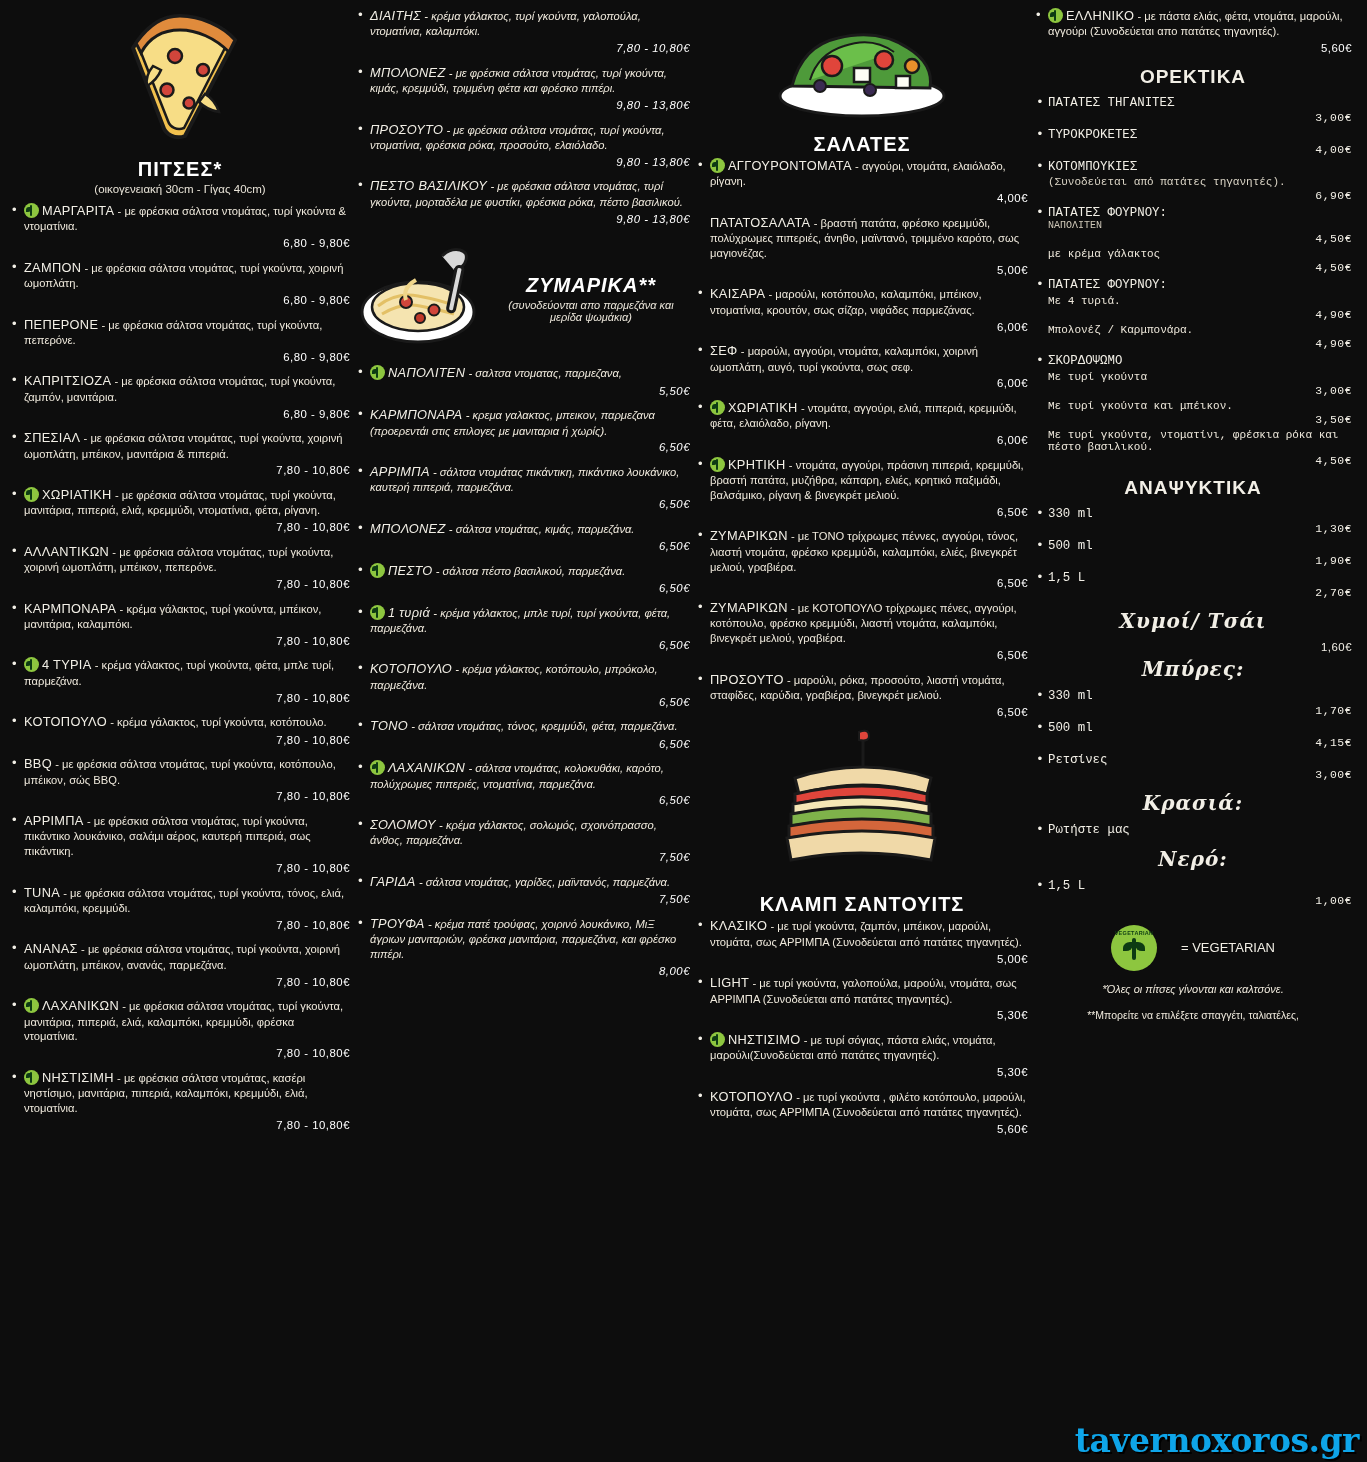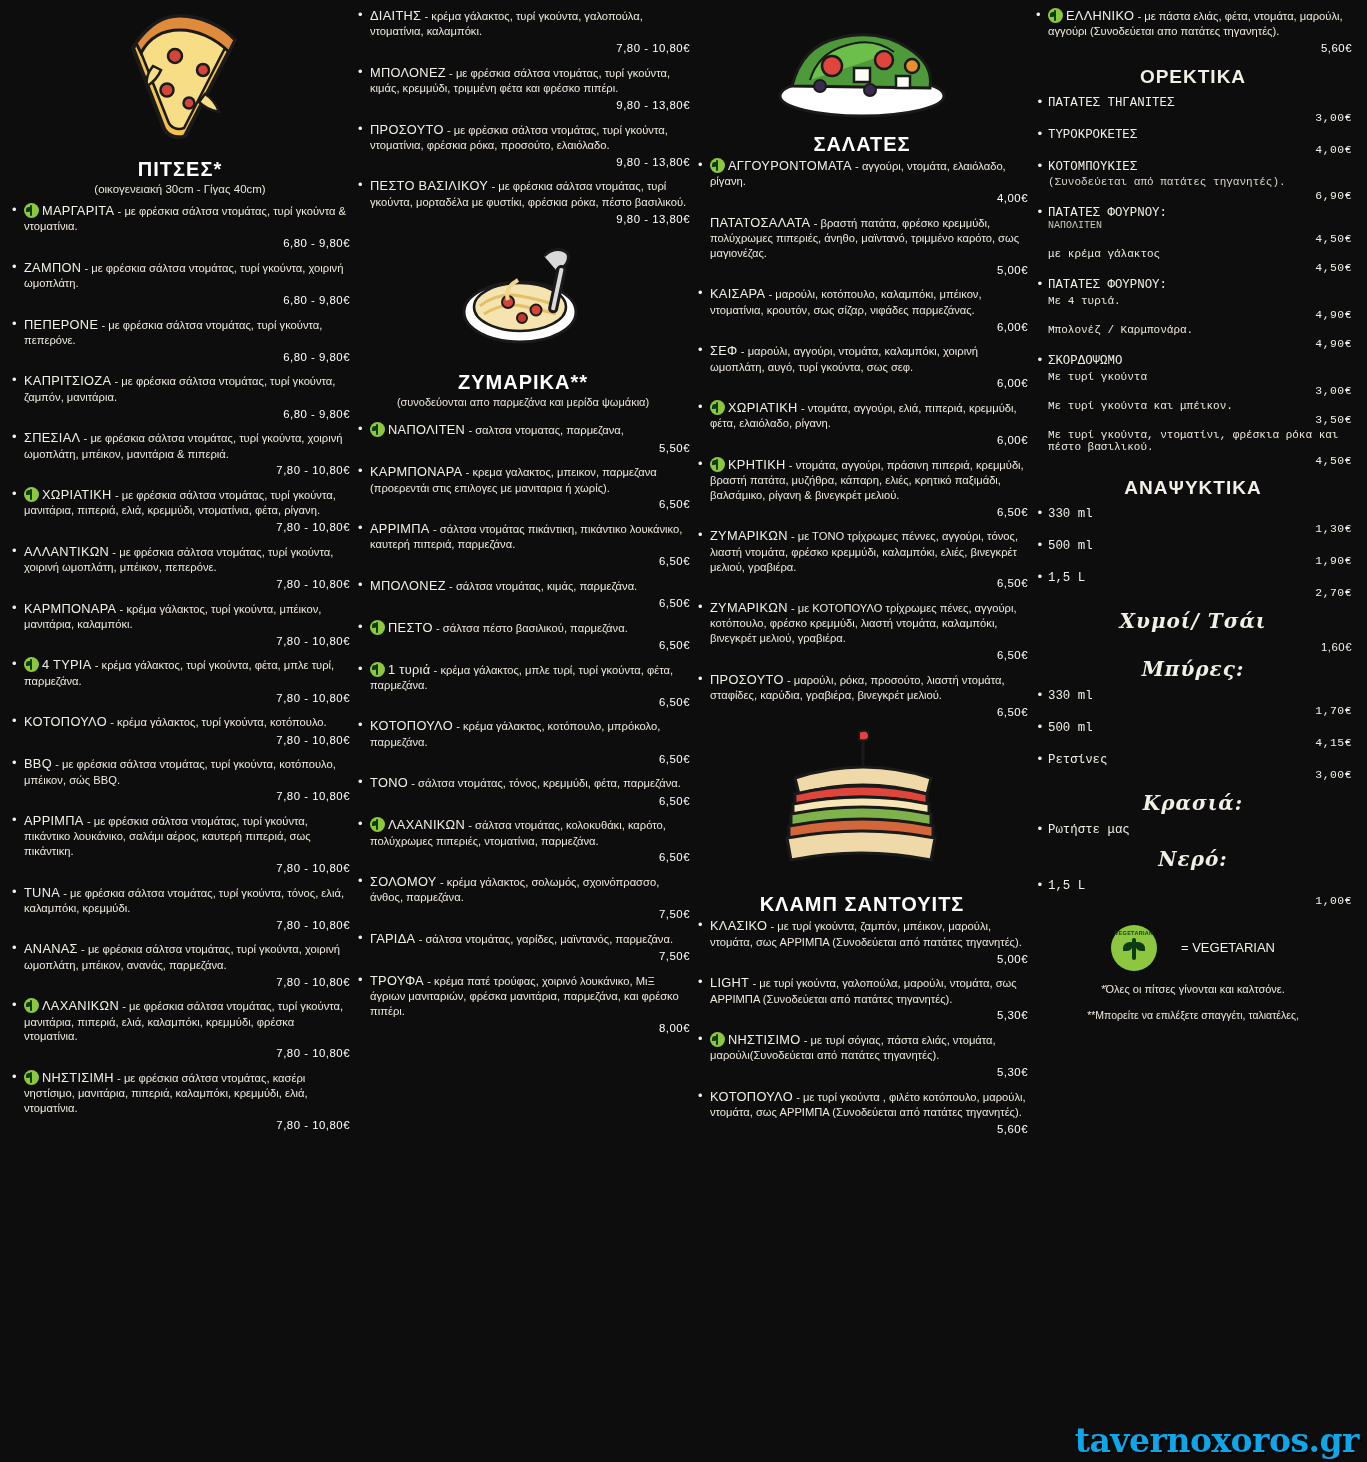--- a/index.html
+++ b/index.html
@@ -16,21 +16,21 @@
     background: #0d0d0d;
     color: #f2efe6;
     display: flex;
     padding: 8px 10px 4px 10px;
   }
   .col {
     position: relative;
     height: 100%;
   }
   .col1 { width: 346px; padding-right: 6px; }
-  .col2 { width: 340px; padding-right: 6px; }
+  .col2 { width: 340px; padding-right: 6px; font-style: italic; }
   .col3 { width: 338px; padding-right: 6px; }
   .col4 { width: 318px; }
 
   h2.section-title {
     text-align: center;
     font-size: 20px;
     letter-spacing: 1px;
     margin: 6px 0 2px 0;
     font-weight: bold;
     color: #ffffff;
@@ -168,21 +168,21 @@
     position:absolute; right:12px; top:17px;
     width:10px; height:9px; background:#0d3b13;
     border-radius:0 70% 0 70%;
   }
   .legend-badge span.cap {
     position:absolute; top:5px; left:0; right:0; text-align:center;
     font-size:5.5px; letter-spacing:0.3px;
   }
   .legend-text { font-size: 13px; }
   .foot-note {
-    text-align: center; font-size: 11px; margin-top: 12px; color:#efe9dc;
+    text-align: center; font-size: 11px; margin-top: 12px; color:#efe9dc;font-style:italic;
   }
   .foot-note2 {
     font-size: 10.5px; margin-top: 14px; color:#efe9dc;text-align:center;
   }
   .brand {
     position: absolute;
     right: 8px; bottom: 2px;
     font-family: "DejaVu Serif", serif;
     font-size: 33px;
     font-weight: bold;
@@ -233,21 +233,21 @@
   </div>
 
   <div class="col col2">
     <ul class="items" id="pizzas2-list">
         <li class="item bulleted"><span class="nm">ΔΙΑΙΤΗΣ</span> <span class="desc">- κρέμα γάλακτος, τυρί γκούντα, γαλοπούλα, ντοματίνια, καλαμπόκι.</span><span class="price">7,80 - 10,80€</span></li>
         <li class="item bulleted"><span class="nm">ΜΠΟΛΟΝΕΖ</span> <span class="desc">- με φρέσκια σάλτσα ντομάτας, τυρί γκούντα, κιμάς, κρεμμύδι, τριμμένη φέτα και φρέσκο πιπέρι.</span><span class="price">9,80 - 13,80€</span></li>
         <li class="item bulleted"><span class="nm">ΠΡΟΣΟΥΤΟ</span> <span class="desc">- με φρέσκια σάλτσα ντομάτας, τυρί γκούντα, ντοματίνια, φρέσκια ρόκα, προσούτο, ελαιόλαδο.</span><span class="price">9,80 - 13,80€</span></li>
         <li class="item bulleted"><span class="nm">ΠΕΣΤΟ ΒΑΣΙΛΙΚΟΥ</span> <span class="desc">- με φρέσκια σάλτσα ντομάτας, τυρί γκούντα, μορταδέλα με φυστίκι, φρέσκια ρόκα, πέστο βασιλικού.</span><span class="price">9,80 - 13,80€</span></li>
       </ul>
 
-    <div style="display:flex; align-items:center; gap:6px; margin-top:14px;flex-direction:column;">
+    <div style="display:flex; align-items:center; gap:6px; margin-top:14px;">
       <div>
         <svg width="130" height="115" viewBox="0 0 130 115" aria-hidden="true">
           <ellipse cx="62" cy="72" rx="56" ry="30" fill="#ffffff" stroke="#1a1a1a" stroke-width="3"></ellipse>
           <ellipse cx="62" cy="67" rx="46" ry="24" fill="#f5e4b0" stroke="#1a1a1a" stroke-width="2.5"></ellipse>
           <path d="M22 66 q18 -14 40 -10 q22 4 38 10" fill="none" stroke="#e3c066" stroke-width="3"></path>
           <path d="M26 74 q20 -12 38 -8 q20 4 34 8" fill="none" stroke="#e3c066" stroke-width="3"></path>
           <circle cx="50" cy="62" r="6" fill="#d1453b" stroke="#1a1a1a" stroke-width="2"></circle>
           <circle cx="78" cy="70" r="5.5" fill="#d1453b" stroke="#1a1a1a" stroke-width="2"></circle>
           <circle cx="64" cy="78" r="5" fill="#c0392b" stroke="#1a1a1a" stroke-width="2"></circle>
           <path d="M86 16 q8 -8 18 -6 q8 2 6 10 q-2 8 -12 10" fill="#d9d9d9" stroke="#1a1a1a" stroke-width="3"></path>

